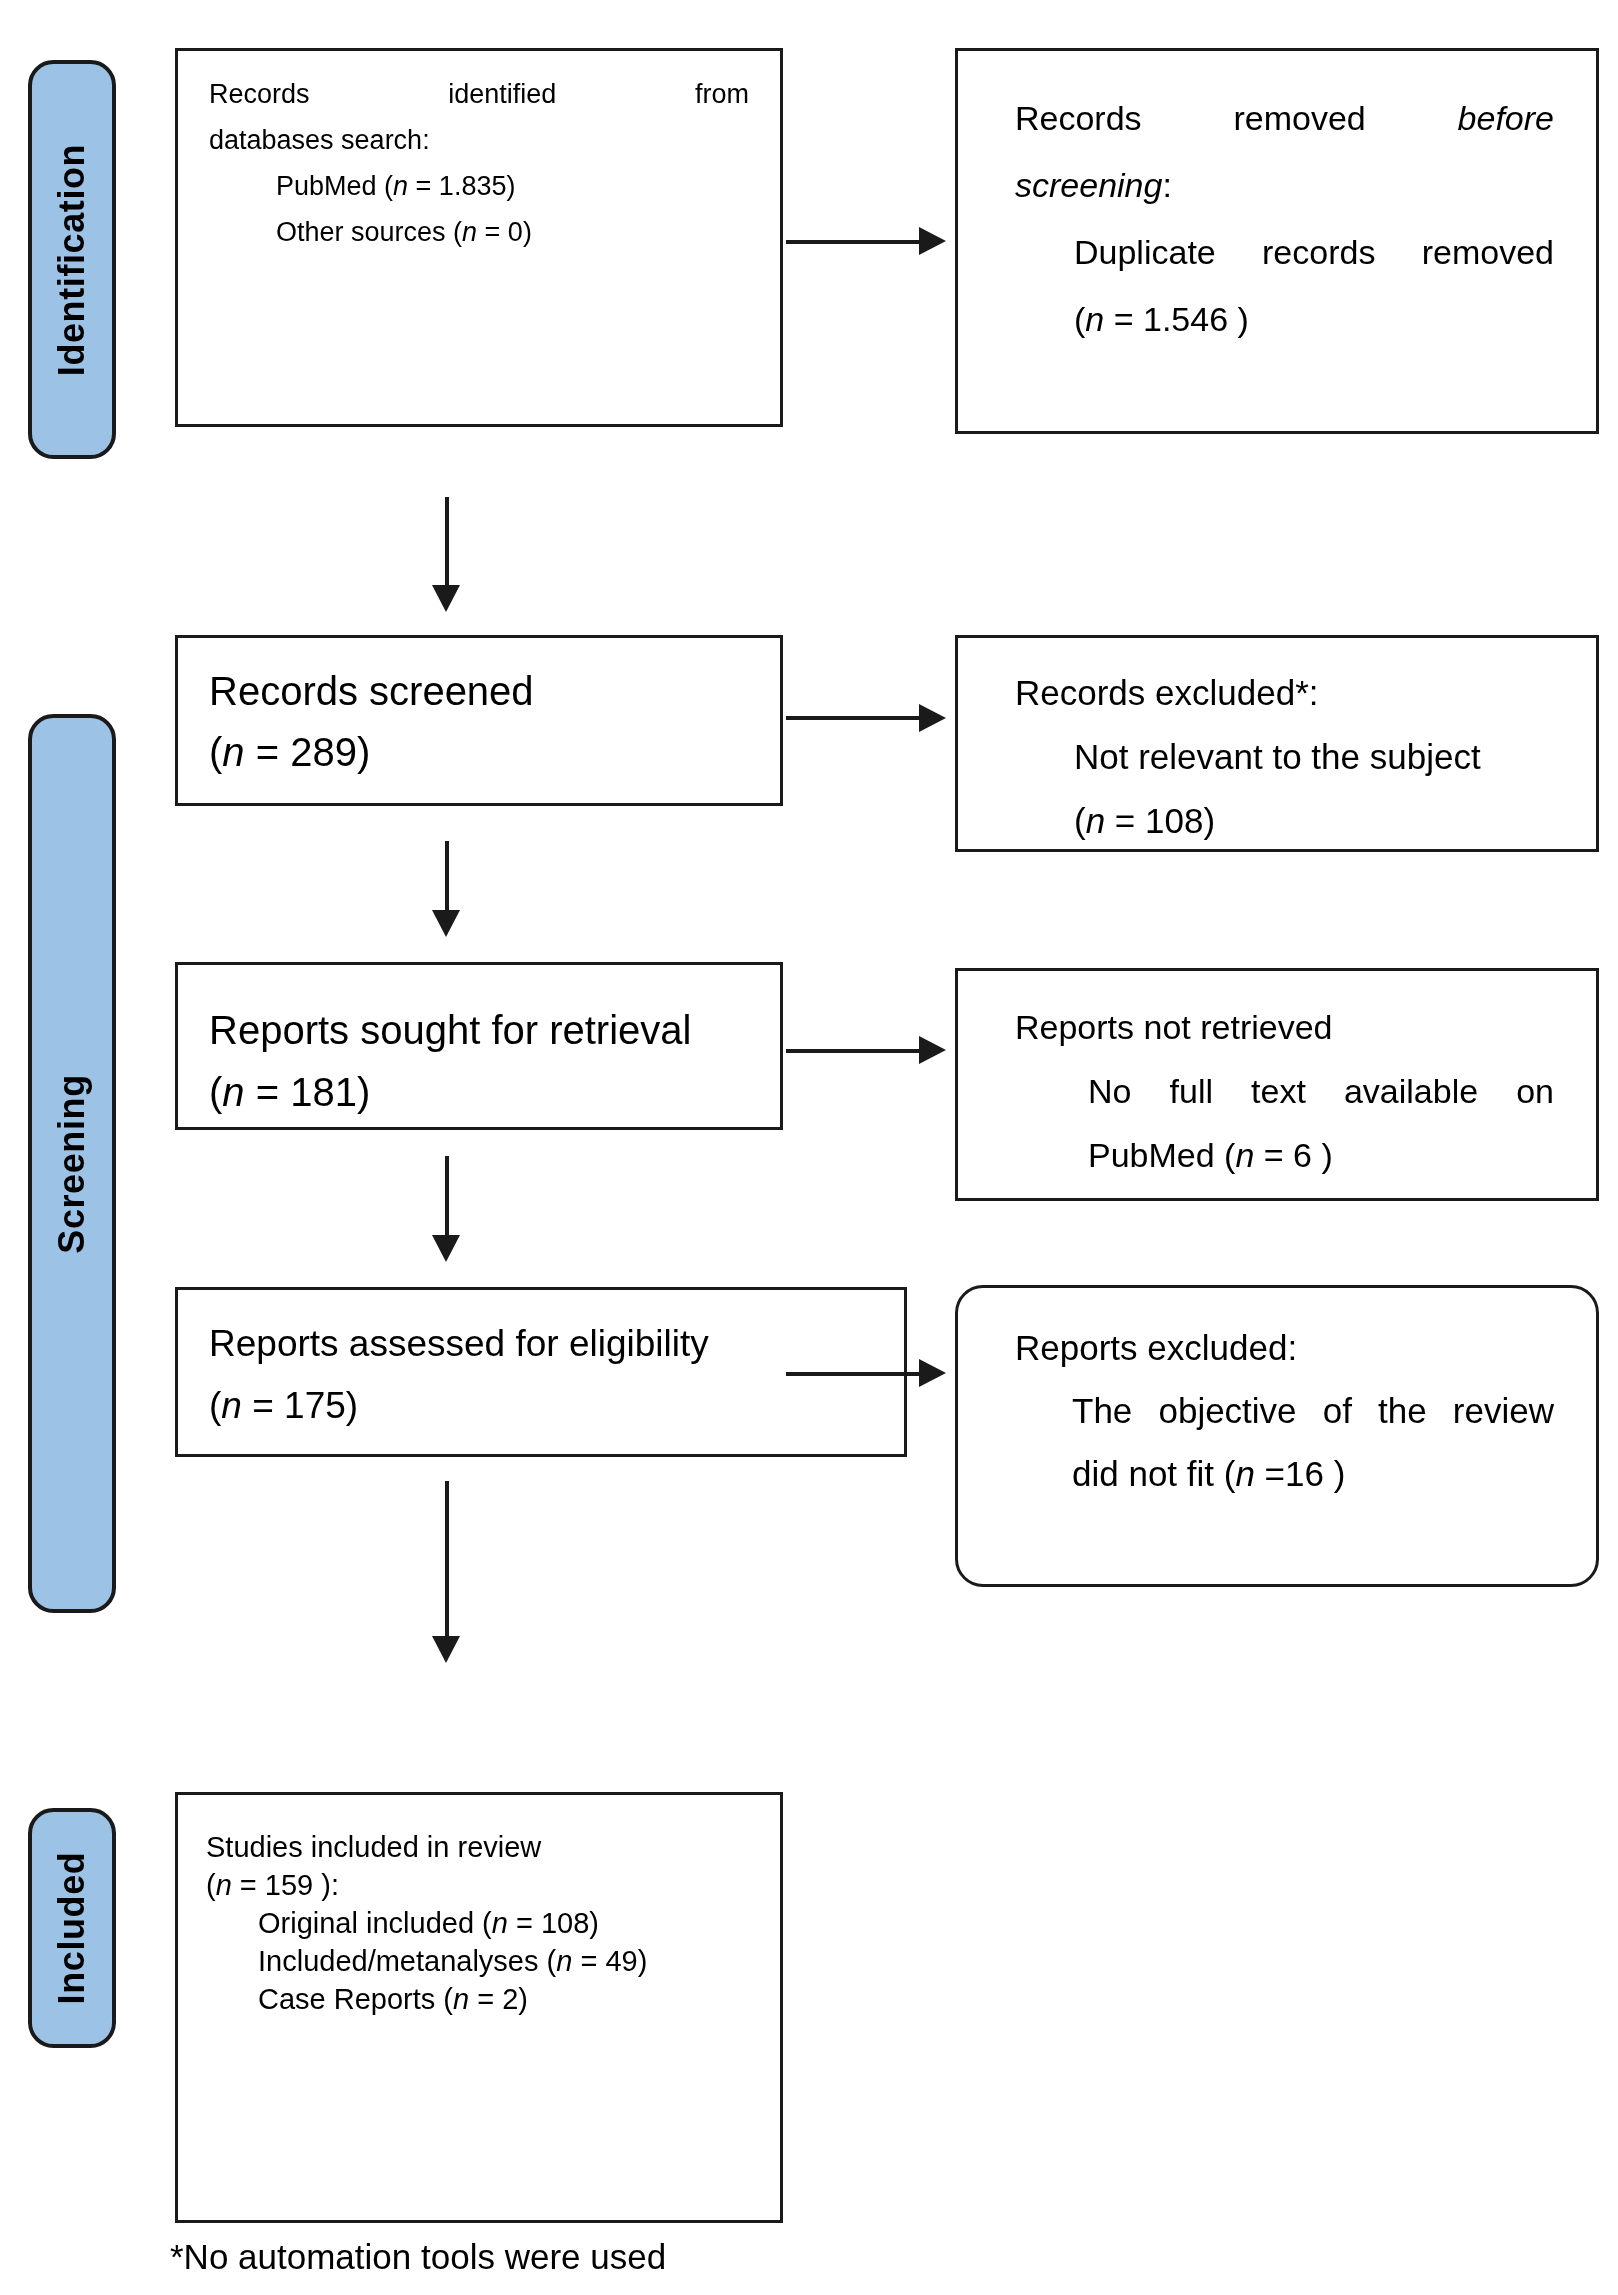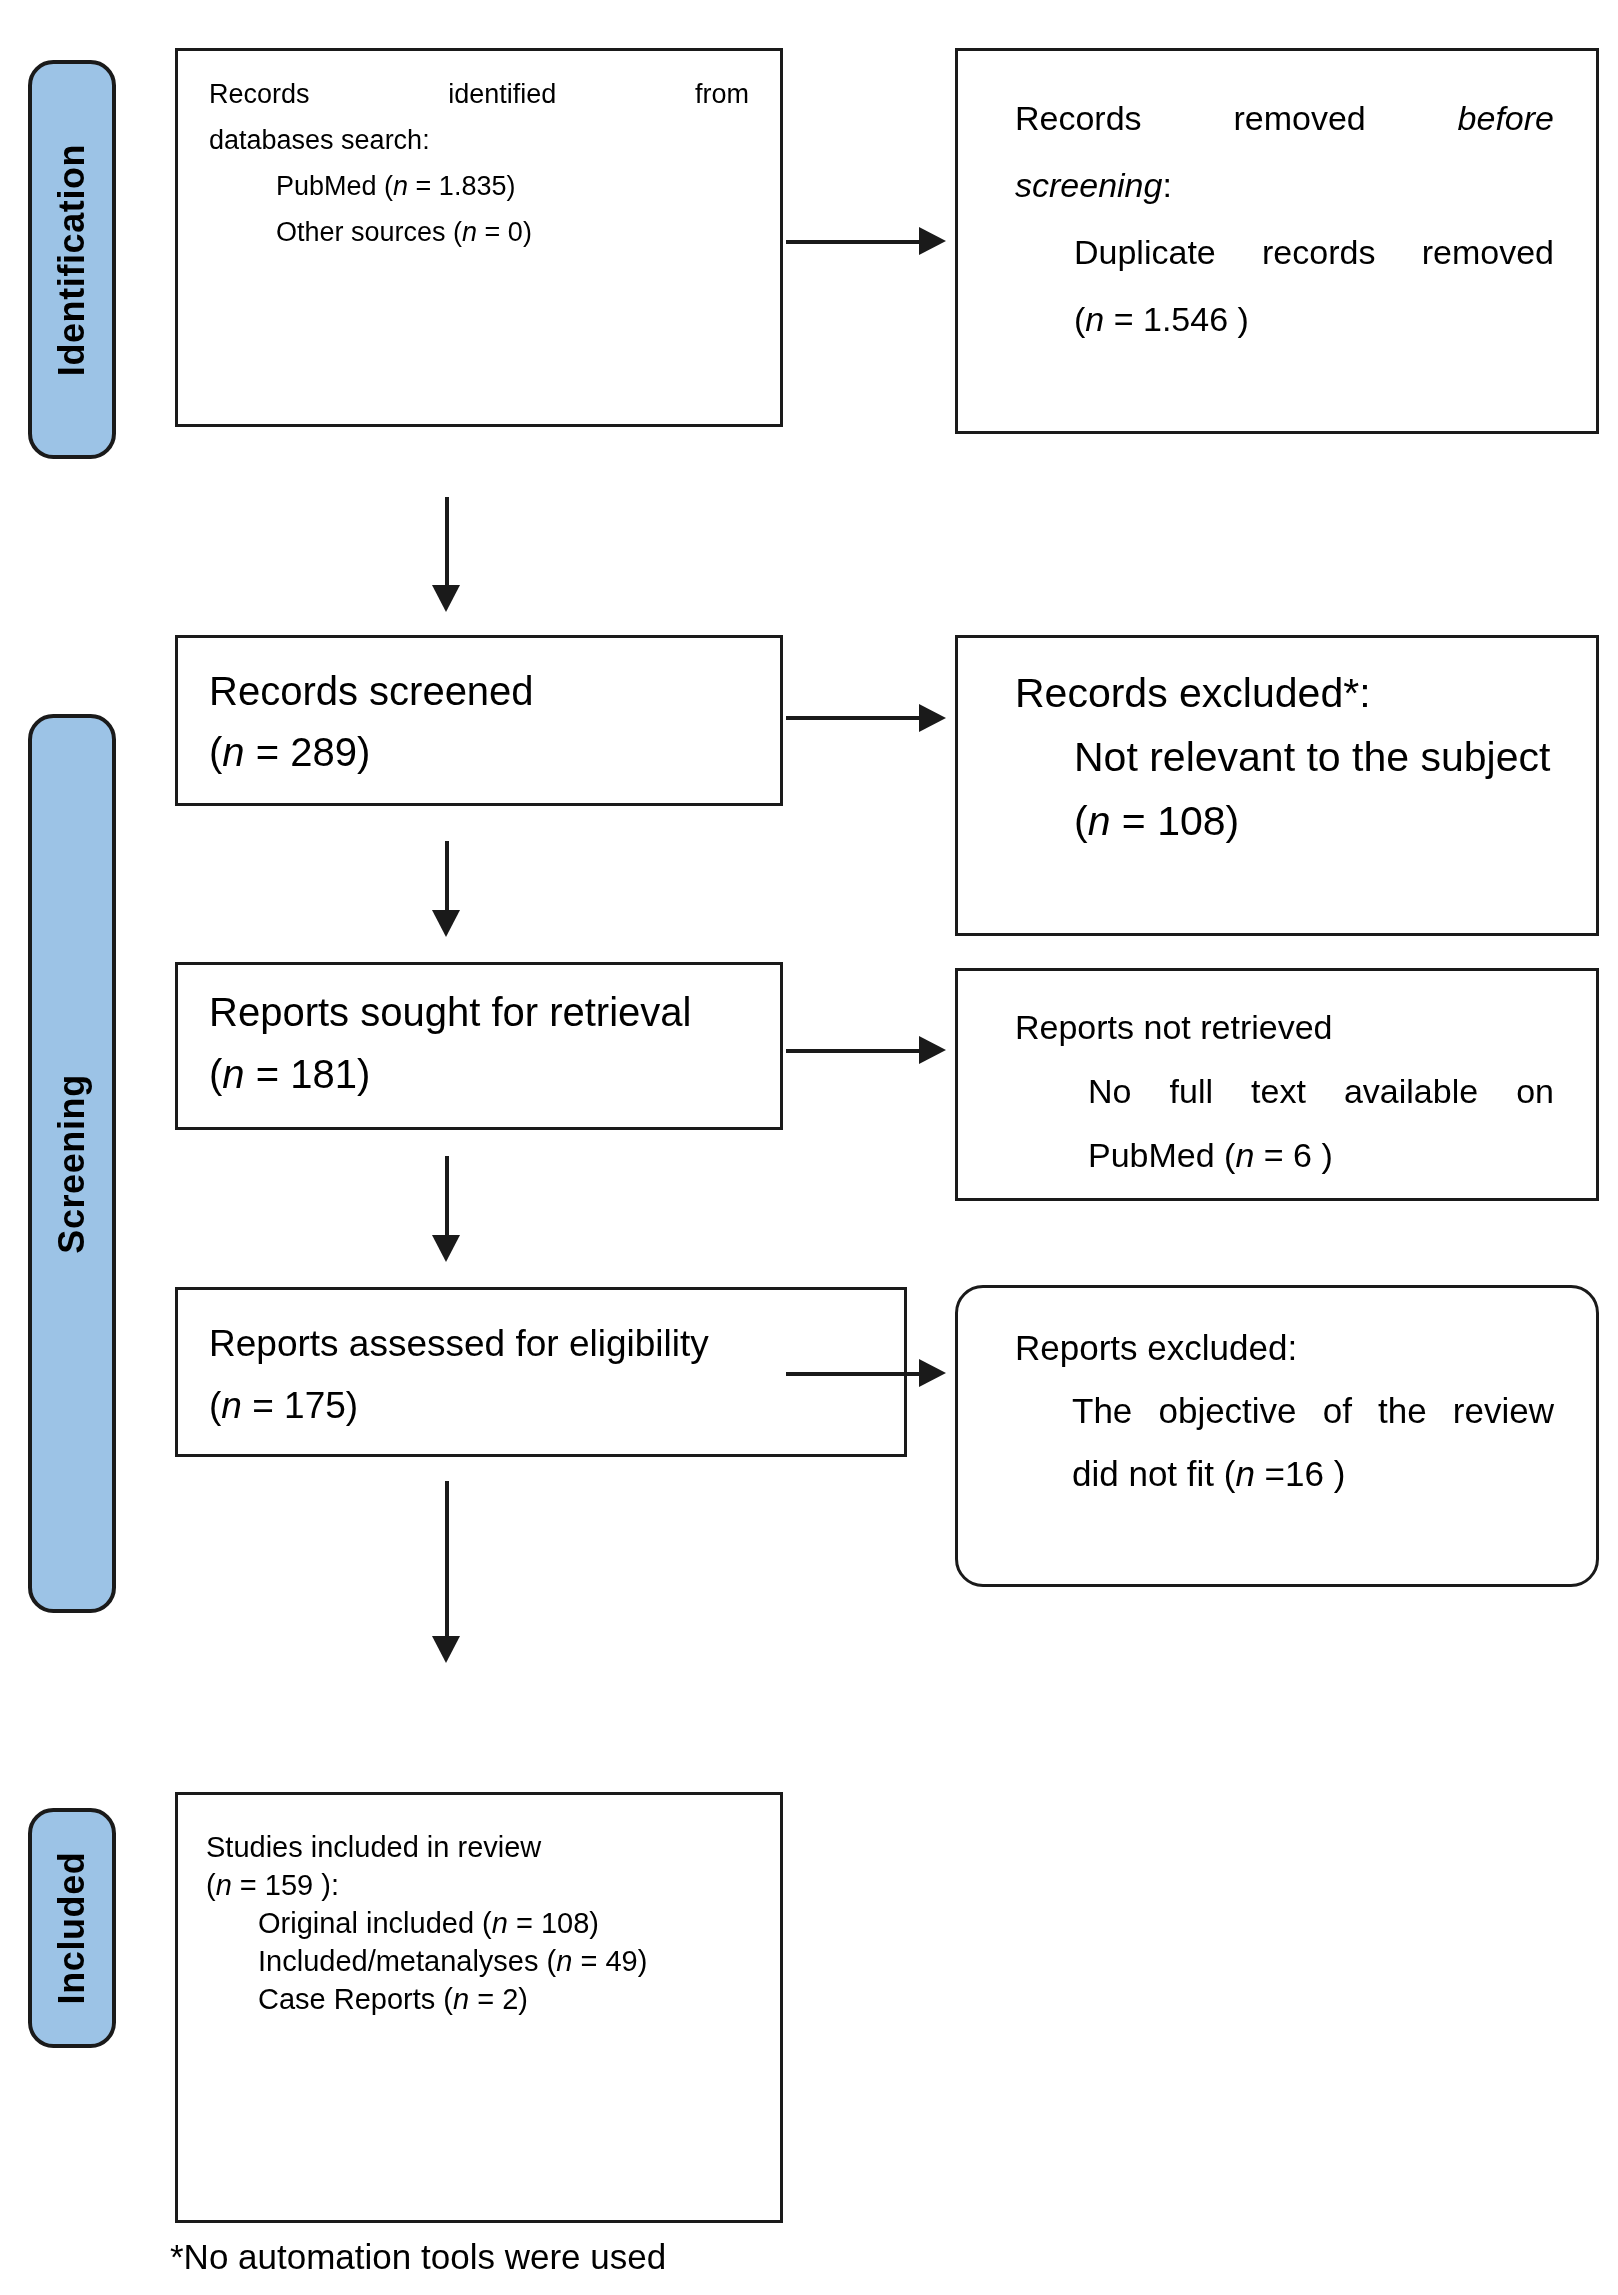--- a/index.html
+++ b/index.html
@@ -44,22 +44,22 @@
     text-align:justify;
     text-align-last:justify;
     text-justify:inter-word;
   }
   .line.ind{padding-left:var(--ind,62px);}
   .it{font-style:italic;}
 
   #box-identified   {left:175px;top:48px;  width:608px;height:379px;font-size:27px;line-height:46px; padding:20.3px 31px 0 31px;--ind:67px;}
   #box-removed      {left:955px;top:48px; width:644px;height:386px;font-size:34px;line-height:67px;padding:34px 42px 14px 57px;--ind:59px;}
   #box-screened     {left:175px;top:635px;width:608px;height:171px;font-size:40px;line-height:61px;padding:22.6px 31px 0 31px;}
-  #box-rec-excluded {left:955px;top:635px;width:644px;height:301px;font-size:41px;line-height:64px;padding:22.6px 42px 0 57px;--ind:59px;}
-  #box-sought       {left:175px;top:962px;width:608px;height:168px;font-size:40px;line-height:62px;padding:16px 31px 0 31px;}
+  #box-rec-excluded {left:955px;top:635px;width:644px;height:217px;font-size:35px;line-height:64px;padding:22.6px 42px 0 57px;--ind:59px;}
+  #box-sought       {left:175px;top:962px;width:608px;height:168px;font-size:40px;line-height:62px;padding:34px 31px 0 31px;}
   #box-notretrieved {left:955px;top:968px;width:644px;height:233px;font-size:34px;line-height:64px;padding:24px 42px 0 57px;--ind:73px;}
   #box-assessed     {left:175px;top:1287px;width:732px;height:170px;font-size:37px;line-height:62px;padding:22.6px 31px 0 31px;}
   #box-rep-excluded {left:955px;top:1285px;width:644px;height:302px;font-size:35px;line-height:63px;padding:28px 42px 0 57px;border-radius:28px;--ind:57px;}
   #box-included     {left:175px;top:1792px;width:608px;height:431px;font-size:29px;line-height:38px; padding:33px 31px 0 28px;--ind:52px;}
 
   
   .vstem{position:absolute;width:4px;background:#1a1a1a;}
   .vhead{position:absolute;width:0;height:0;
          border-left:14.7px solid transparent;border-right:14.7px solid transparent;
          border-top:27px solid #1a1a1a;}

